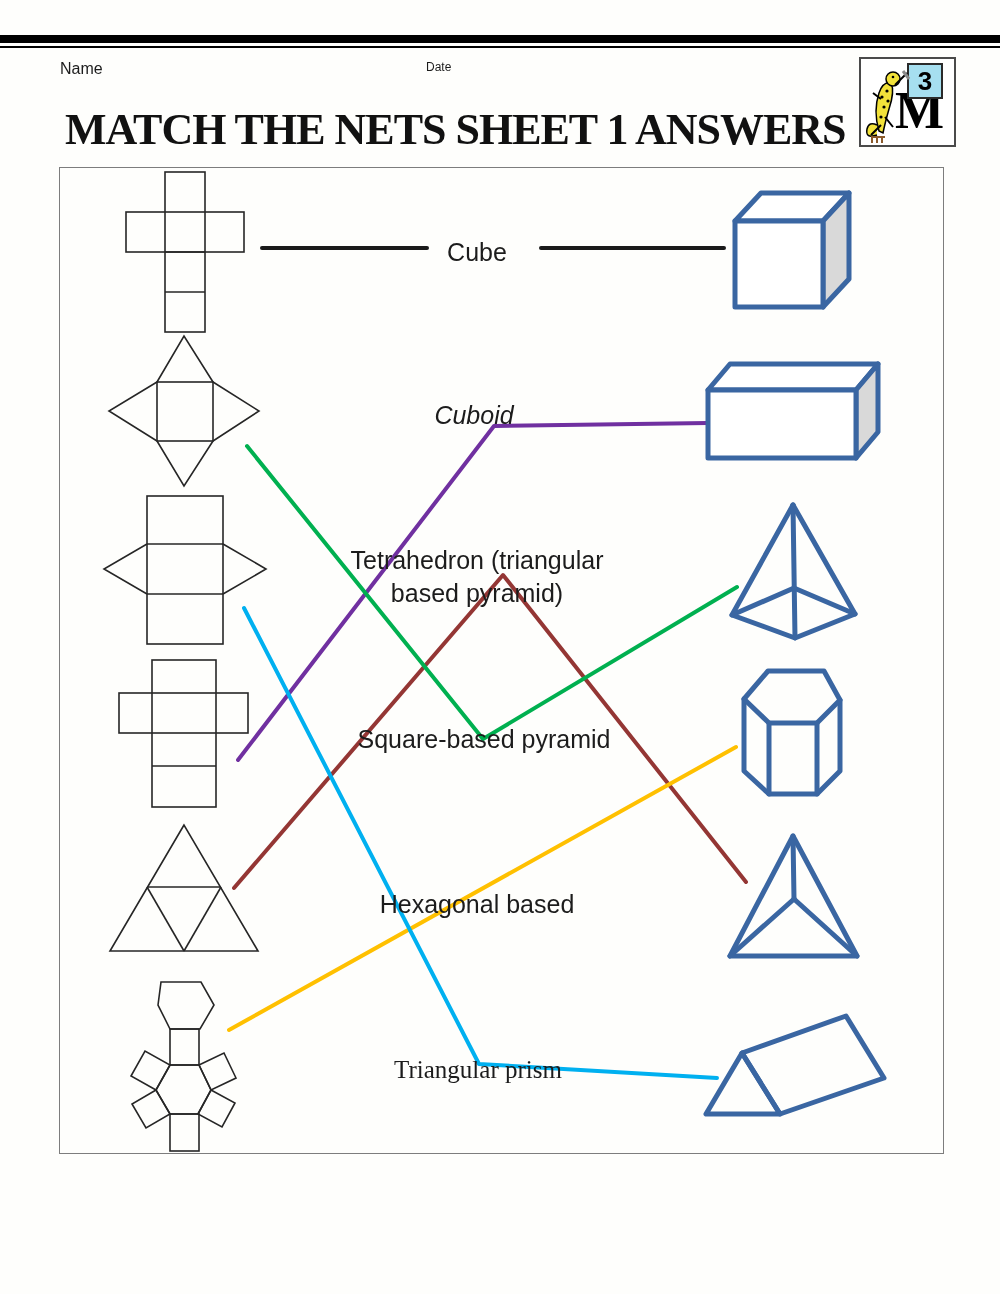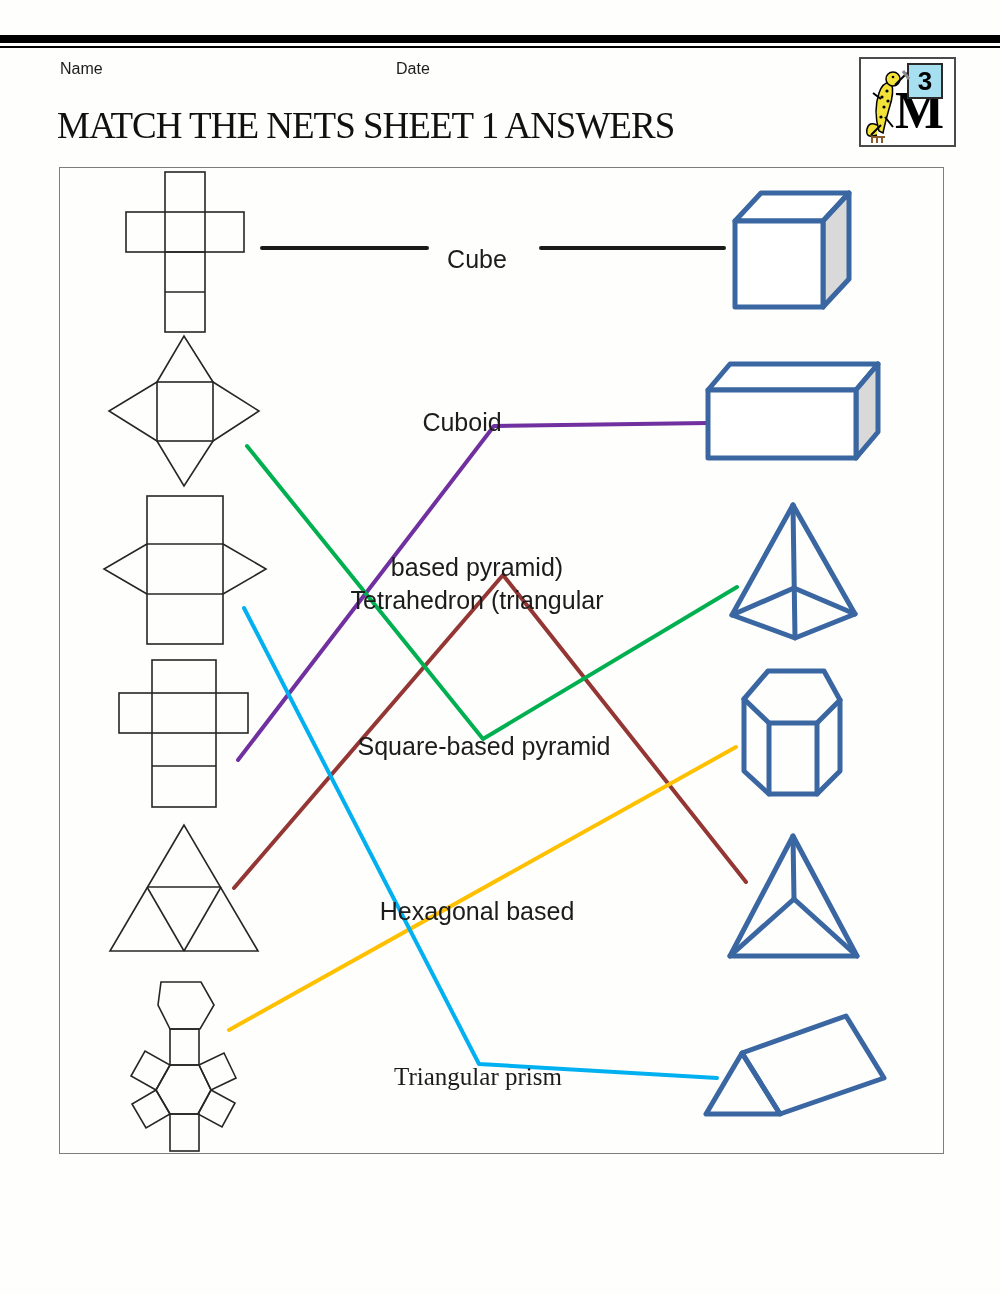--- a/index.html
+++ b/index.html
@@ -3,24 +3,24 @@
 <meta charset="utf-8">
 <style>
   html,body{margin:0;padding:0;}
   body{
     width:1000px;height:1294px;position:relative;background:#fefefc;
     font-family:"Liberation Sans", sans-serif;color:#1c1c1c;overflow:hidden;
   }
   .top-rule{position:absolute;left:0;top:35px;width:1000px;height:8px;background:#000;}
   .top-rule-thin{position:absolute;left:0;top:46px;width:1000px;height:2px;background:#000;}
   .name-label{position:absolute;left:60px;top:60px;font-size:16px;}
-  .date-label{position:absolute;left:396px;top:60px;font-size:16px;}
+  .date-label{position:absolute;left:426px;top:60px;font-size:12px;}
   .page-title{
-    position:absolute;left:57px;top:104px;font-family:"Liberation Serif", serif;
-    font-weight:normal;font-size:37px;letter-spacing:-1px;white-space:nowrap;color:#111;
+    position:absolute;left:65px;top:104px;font-family:"Liberation Serif", serif;
+    font-weight:bold;font-size:44px;letter-spacing:-1px;white-space:nowrap;color:#111;
   }
   .corner-logo{
     position:absolute;left:859px;top:57px;width:97px;height:90px;
     border:2px solid #4a4a4a;background:#fff;box-sizing:border-box;
   }
   .corner-card{
     position:absolute;left:46px;top:4px;width:36px;height:36px;background:#a6dff0;
     border:2px solid #2a2a2a;box-sizing:border-box;text-align:center;
     font-weight:bold;font-size:26px;line-height:32px;color:#000;
   }
@@ -29,21 +29,21 @@
     font-weight:bold;font-size:52px;color:#000;line-height:1;
   }
   .salamander{position:absolute;}
   .worksheet-box{
     position:absolute;left:59px;top:167px;width:883px;height:985px;
     border:1px solid #7d7d7d;background:#fefefc;box-sizing:content-box;
   }
   .canvas-svg{position:absolute;left:0;top:0;}
   .match-label{
     position:absolute;transform:translateX(-50%);font-size:25px;color:#1c1c1c;
-    white-space:nowrap;text-align:center;line-height:33px;z-index:5;margin-top:7px;
+    white-space:nowrap;text-align:center;line-height:33px;z-index:5;
   }
   .footer{position:absolute;left:0;top:1190px;width:1000px;height:100px;}
 </style>
 </head>
 <body>
 
 <div class="top-rule"></div>
 <div class="top-rule-thin"></div>
 
 <div class="name-label">Name</div>
@@ -162,26 +162,26 @@
         <polygon points="682,885 786,848 824,910 720,946"></polygon>
         <polygon points="646,946 720,946 682,885"></polygon>
       </g>
     </g>
   </svg>
 </div>
 
 <div class="match-label" style="left:477px;top:236px;">
   <span>Cube</span>
 </div>
-<div class="match-label" style="left:462px;top:399px;">
+<div class="match-label" style="left:474px;top:399px;font-style:italic;">
   <span>Cuboid</span>
 </div>
 <div class="match-label" style="left:477px;top:544px;">
+  <div>Tetrahedron (triangular</div>
   <div>based pyramid)</div>
-  <div>Tetrahedron (triangular</div>
 </div>
 <div class="match-label" style="left:484px;top:723px;">
   <span>Square-based pyramid</span>
 </div>
 <div class="match-label" style="left:477px;top:888px;">
   <span>Hexagonal based</span>
 </div>
 <div class="match-label" style="left:478px;top:1053px;font-family:Liberation Serif, serif;">
   <span>Triangular prism</span>
 </div>

